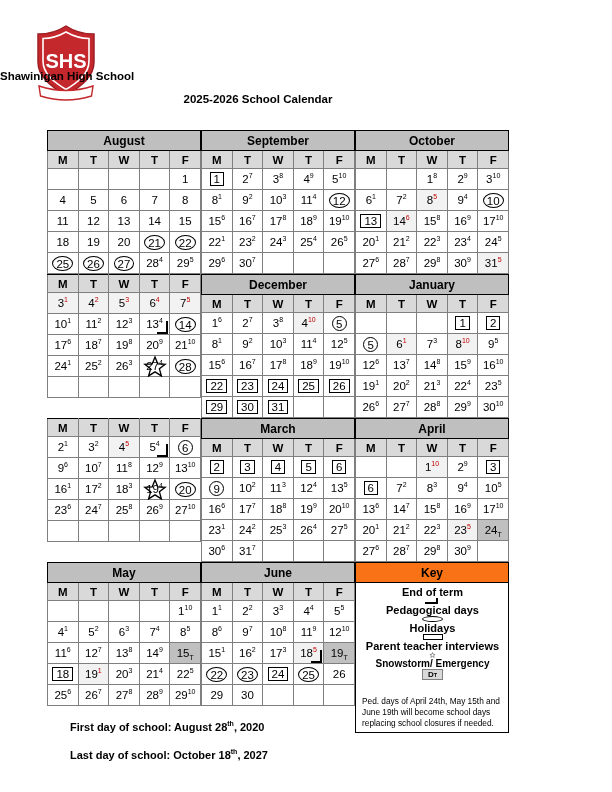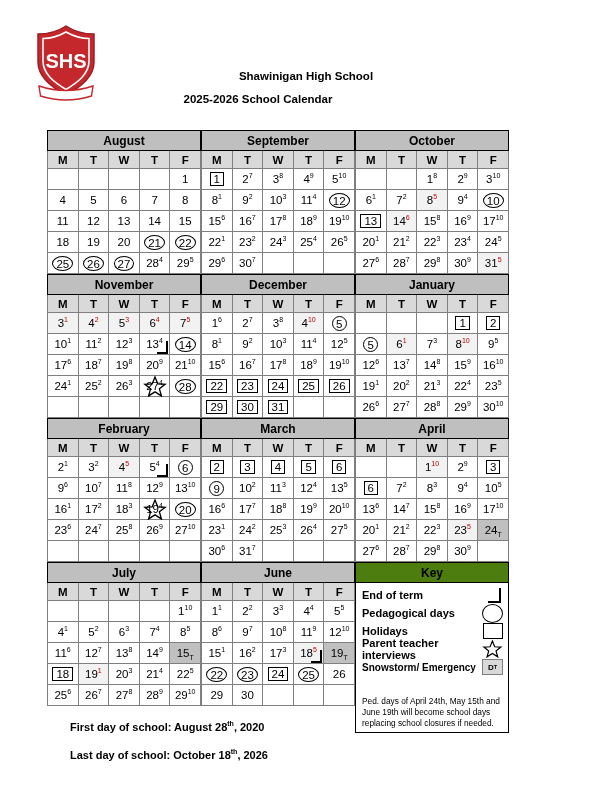--- a/index.html
+++ b/index.html
@@ -6,21 +6,21 @@
   html,body { margin:0; padding:0; background:#fff; }
   body {
     width:612px; height:792px; position:relative;
     font-family:"Liberation Sans", sans-serif; color:#000;
   }
   .page { position:absolute; inset:0; }
 
   
   .logo { position:absolute; left:33px; top:24px; }
   .school-name {
-    position:absolute; top:70px; left:0; width:612px; text-align:center;
+    position:absolute; top:70px; left:0; width:612px; 
     font-size:11.5px; font-weight:bold;
   }
   .subtitle {
     position:absolute; top:93px; left:0; width:516px; text-align:center;
     font-size:11.5px; font-weight:bold;
   }
 
   
   .cal-grid {
     position:absolute; left:47px; top:130px; width:462px;
@@ -59,25 +59,25 @@
   }
   .cellwrap .num, .cellwrap sup, .cellwrap sub { position:relative; z-index:1; }
   .corner {
     position:absolute; right:1px; bottom:0; width:11px; height:13px;
     border-right:2.4px solid #000; border-bottom:2.4px solid #000;
   }
 
   
   .key-box { border:1.2px solid #000; background:#fff; }
   .key-title {
-    background:#4d7c0f; font-size:12px; font-weight:bold; height:20px;
+    background:#f97316; font-size:12px; font-weight:bold; height:20px;
     line-height:20px; text-align:center; border-bottom:1.2px solid #000;
   }
   .key-body { padding:3px 5px 4px 6px; }
-  .key-row { display:flex; justify-content:space-between; align-items:center; height:18px; }
+  .key-row { display:flex; justify-content:space-between; align-items:center; height:18px;flex-direction:column; }
   .key-label { font-size:11px; font-weight:600; }
   .key-label.small { font-size:10px; }
   .corner-icon { width:13px; height:15px; border-right:2.6px solid #000; border-bottom:2.6px solid #000; margin-right:2px; }
   .circle-icon { width:21px; height:19px; border:1.6px solid #000; border-radius:50%; }
   .square-icon { width:20px; height:16px; border:1.6px solid #000; }
   .snow-box {
     width:21px; height:16px; background:#d9d9d9; border:1px solid #7f7f7f;
     font-size:8px; font-weight:bold; display:flex; align-items:center; justify-content:center;
   }
   .snow-box sub { font-size:5.5px; }
@@ -254,23 +254,20 @@
             <td class="day"><span class="cellwrap"><span class="num">28</span><sup class="sup">7</sup></span></td>
             <td class="day"><span class="cellwrap"><span class="num">29</span><sup class="sup">8</sup></span></td>
             <td class="day"><span class="cellwrap"><span class="num">30</span><sup class="sup">9</sup></span></td>
             <td class="day shade-light"><span class="cellwrap"><span class="num">31</span><sup class="sup red">5</sup></span></td>
           </tr>
         </tbody>
       </table>
       <table class="month">
         <thead>
           <tr>
-            <th class="mtitle" colspan="5">November</th>
-          </tr>
-          <tr>
             <th class="wd">M</th>
             <th class="wd">T</th>
             <th class="wd">W</th>
             <th class="wd">T</th>
             <th class="wd">F</th>
           </tr>
         </thead>
         <tbody>
           <tr>
             <td class="day shade-light"><span class="cellwrap"><span class="num">3</span><sup class="sup red">1</sup></span></td>
@@ -409,23 +406,20 @@
             <td class="day"><span class="cellwrap"><span class="num">27</span><sup class="sup">7</sup></span></td>
             <td class="day"><span class="cellwrap"><span class="num">28</span><sup class="sup">8</sup></span></td>
             <td class="day"><span class="cellwrap"><span class="num">29</span><sup class="sup">9</sup></span></td>
             <td class="day"><span class="cellwrap"><span class="num">30</span><sup class="sup">10</sup></span></td>
           </tr>
         </tbody>
       </table>
       <table class="month">
         <thead>
           <tr>
-            <th class="mtitle" colspan="5">February</th>
-          </tr>
-          <tr>
             <th class="wd">M</th>
             <th class="wd">T</th>
             <th class="wd">W</th>
             <th class="wd">T</th>
             <th class="wd">F</th>
           </tr>
         </thead>
         <tbody>
           <tr>
             <td class="day"><span class="cellwrap"><span class="num">2</span><sup class="sup">1</sup></span></td>
@@ -564,21 +558,21 @@
             <td class="day"><span class="cellwrap"><span class="num">28</span><sup class="sup">7</sup></span></td>
             <td class="day"><span class="cellwrap"><span class="num">29</span><sup class="sup">8</sup></span></td>
             <td class="day"><span class="cellwrap"><span class="num">30</span><sup class="sup">9</sup></span></td>
             <td class="day"></td>
           </tr>
         </tbody>
       </table>
       <table class="month">
         <thead>
           <tr>
-            <th class="mtitle" colspan="5">July</th>
+            <th class="mtitle" colspan="5">May</th>
           </tr>
           <tr>
             <th class="wd">M</th>
             <th class="wd">T</th>
             <th class="wd">W</th>
             <th class="wd">T</th>
             <th class="wd">F</th>
           </tr>
         </thead>
         <tbody>
@@ -698,16 +692,16 @@
               <sub>T</sub>
             </span>
         </div>
         <div class="key-note">Ped. days of April 24th, May 15th and June 19th will become school days replacing school closures if needed.</div>
       </div>
     </div>
   </div>
 
   <div class="footer">
     <div class="footer-line"><span>First day of school: August 28</span><sup class="ftsup">th</sup><span>, 2020</span></div>
-    <div class="footer-line"><span>Last day of school: October 18</span><sup class="ftsup">th</sup><span>, 2026</span></div>
+    <div class="footer-line"><span>Last day of school: October 18</span><sup class="ftsup">th</sup><span>, 2027</span></div>
   </div>
 
 </div>
 
 </body></html>

